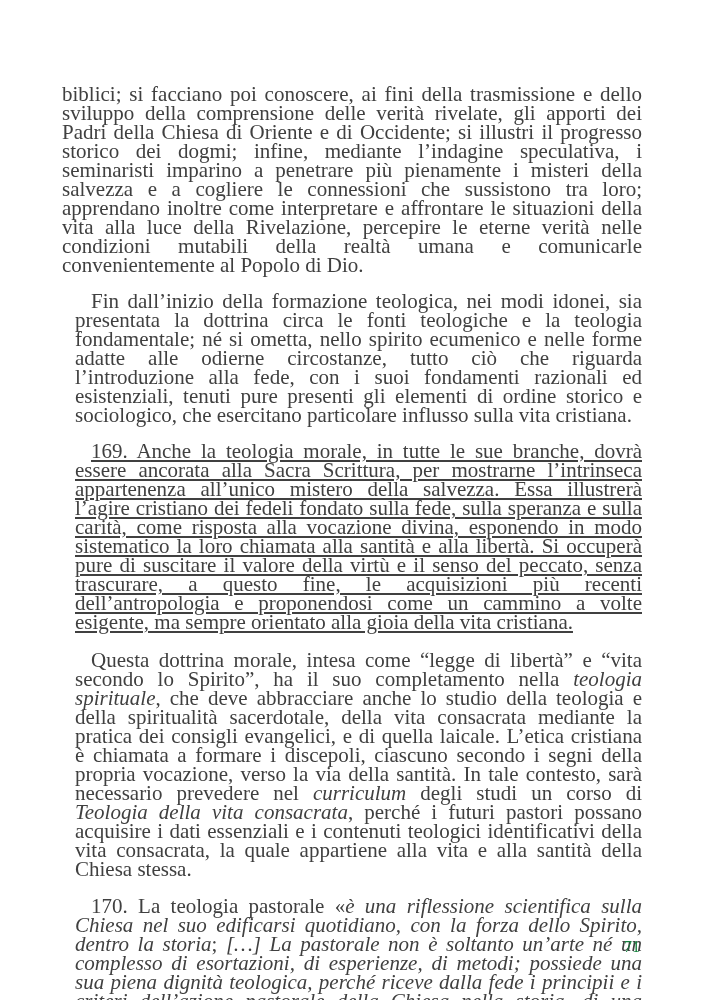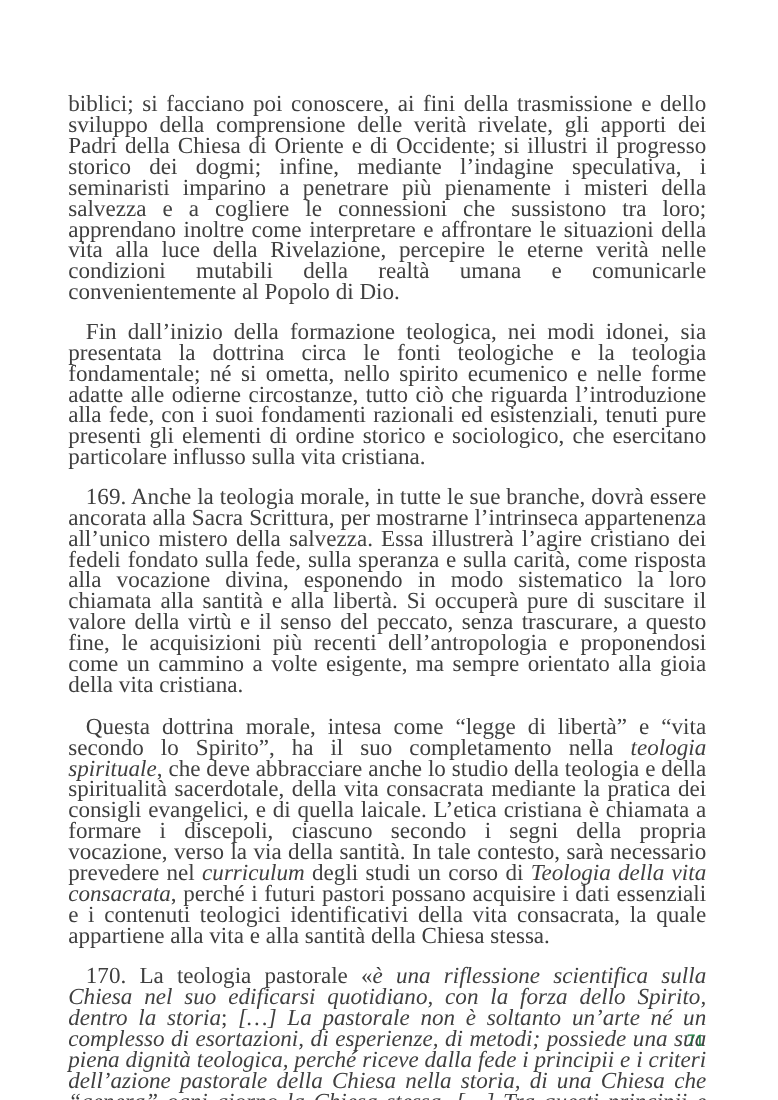--- a/index.html
+++ b/index.html
@@ -12,25 +12,25 @@
       font-family: "Liberation Serif", "DejaVu Serif", serif;
       font-size: 21px;
       line-height: 19px;
       color: #404040;
     }
     .para {
       margin: 0 0 18px 0;
       text-align: justify;
       text-indent: 0;
     }
-    .para.indent { text-indent: 16px; }
+    .para.indent { text-indent: 16px; margin-left: 13px; }
     .para:last-child { margin-bottom: 0; }
     .para.p1 { margin-bottom: 17px; }
     .para.p2 { margin-bottom: 17px; }
-    .para.p3 { margin-bottom: 19px; }
+    .para.p3 { margin-bottom: 19px; text-decoration: underline; }
     .para.p4 { margin-bottom: 18px; }
     em { font-style: italic; }
     .page-number {
       position: absolute;
       left: 624px;
       top: 938px;
       font-family: "Liberation Serif", "DejaVu Serif", serif;
       font-size: 16px;
       color: #15803d;
     }

